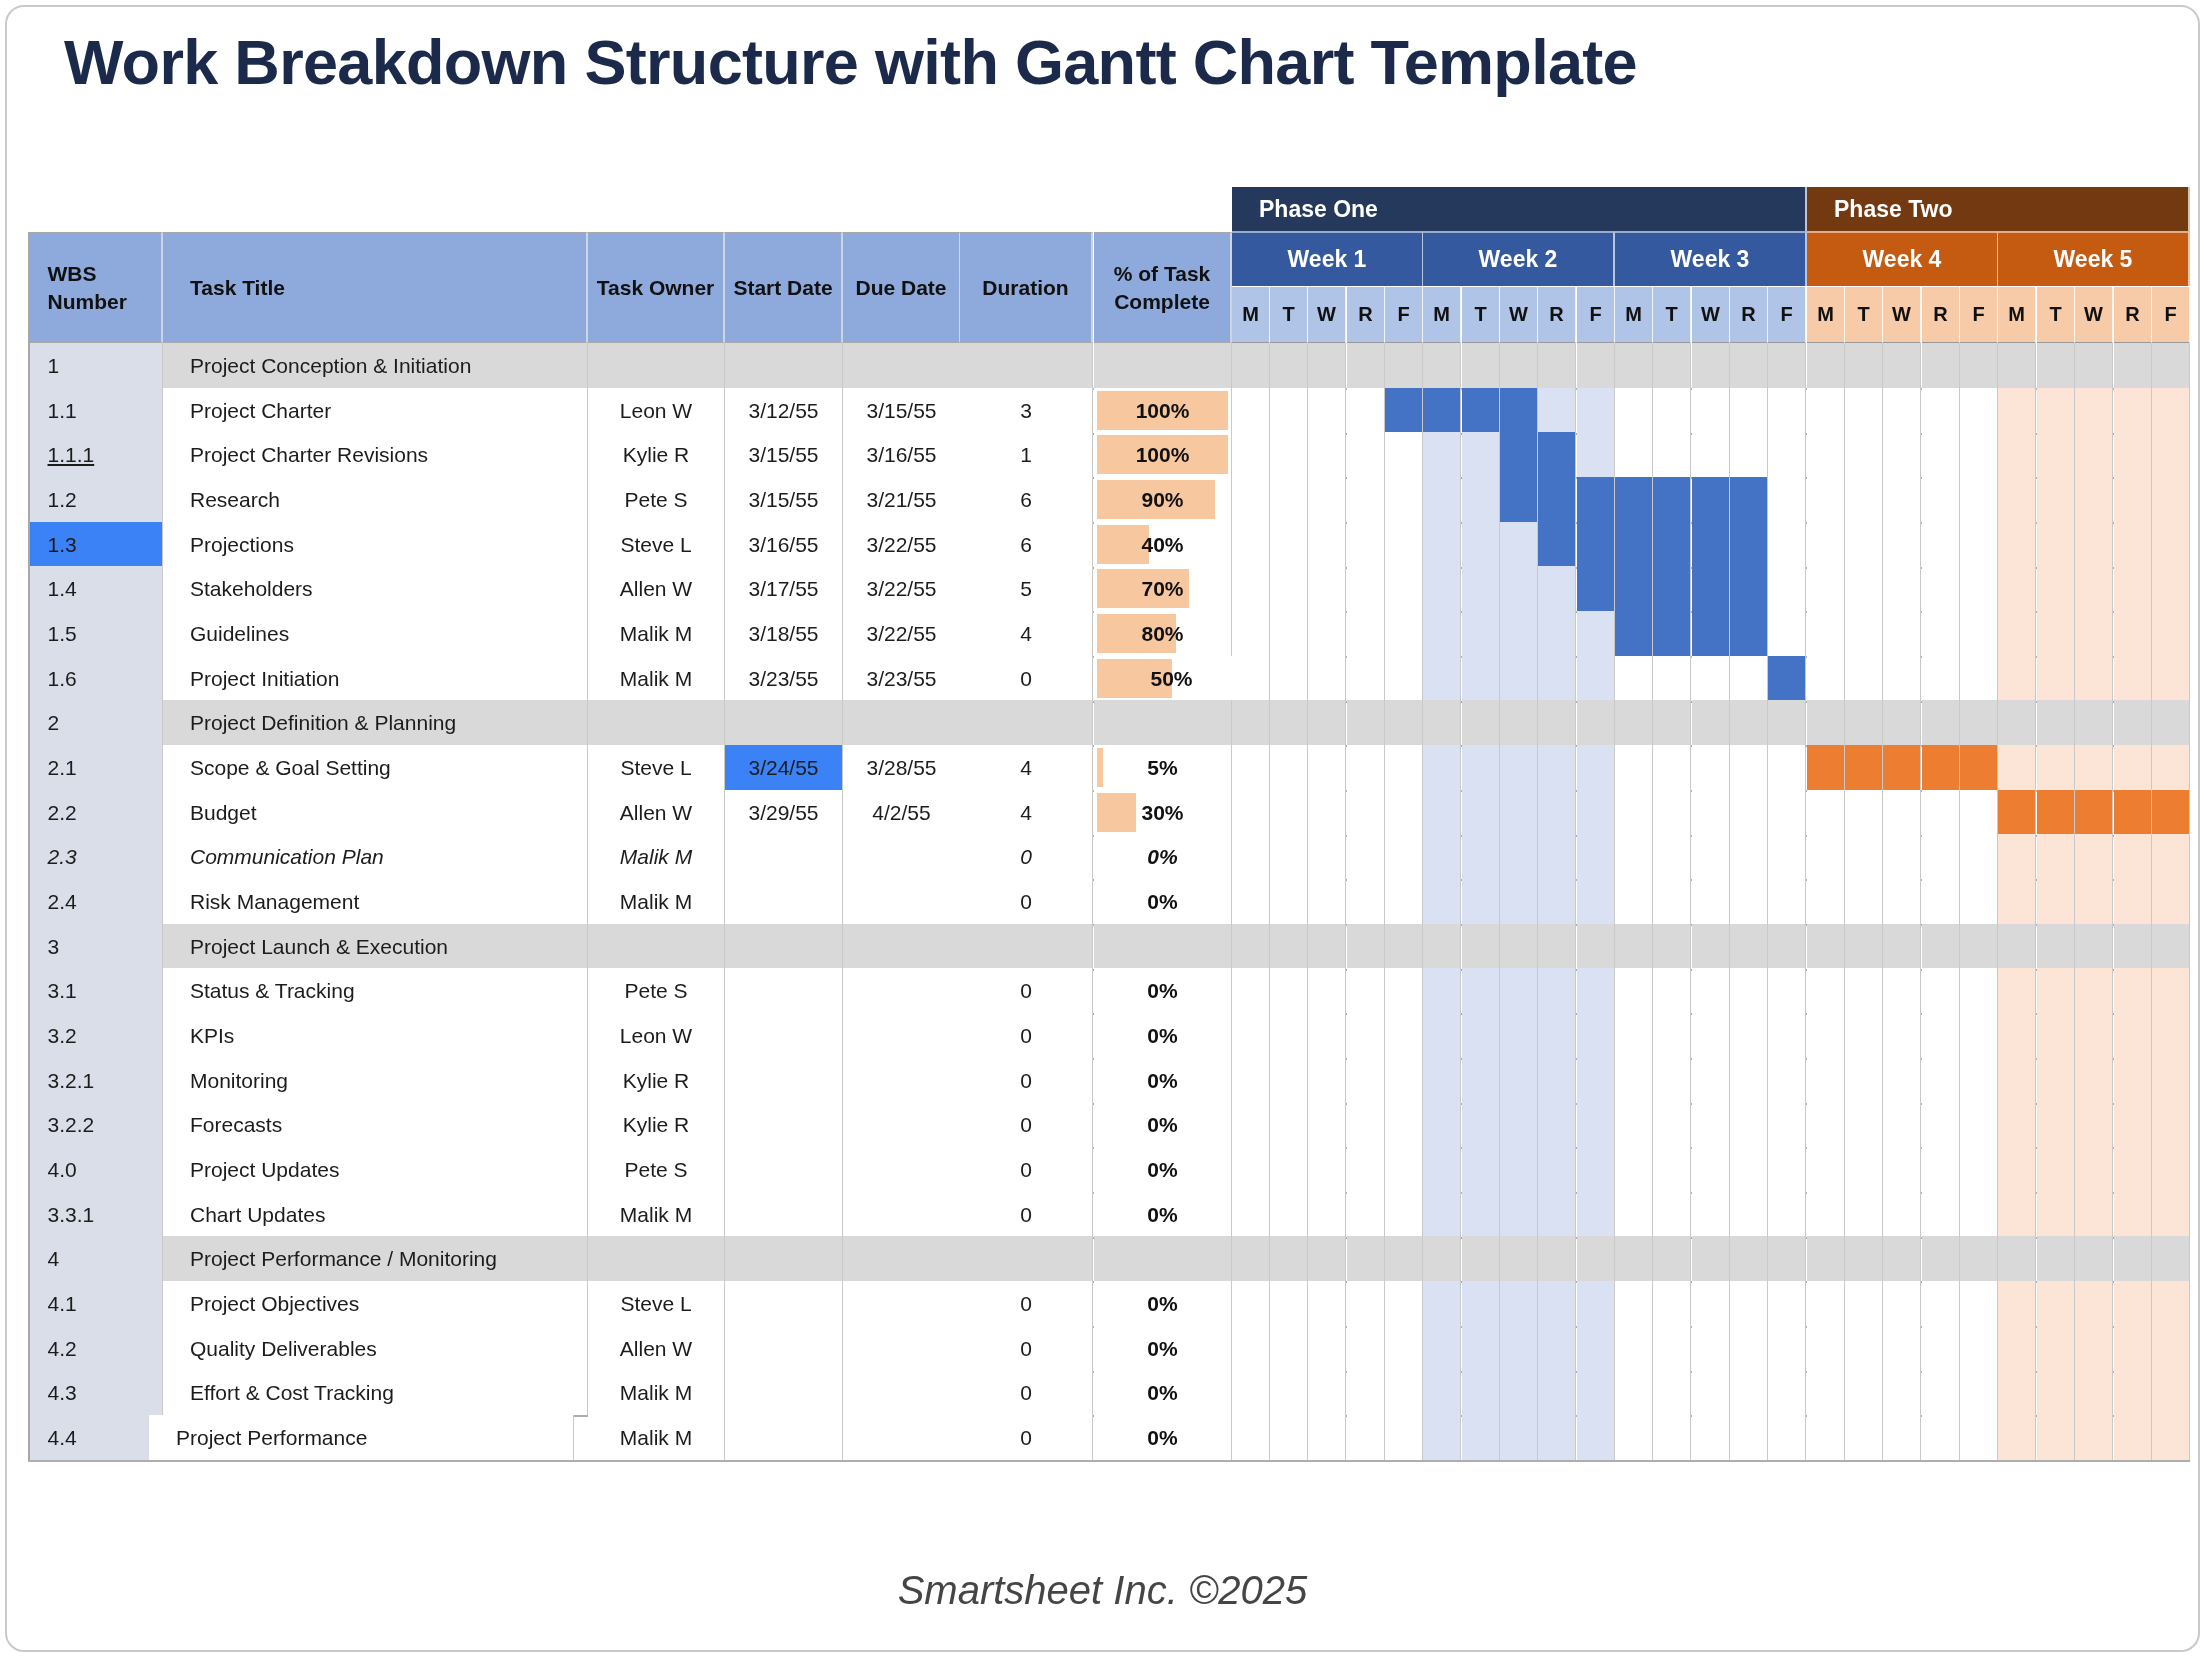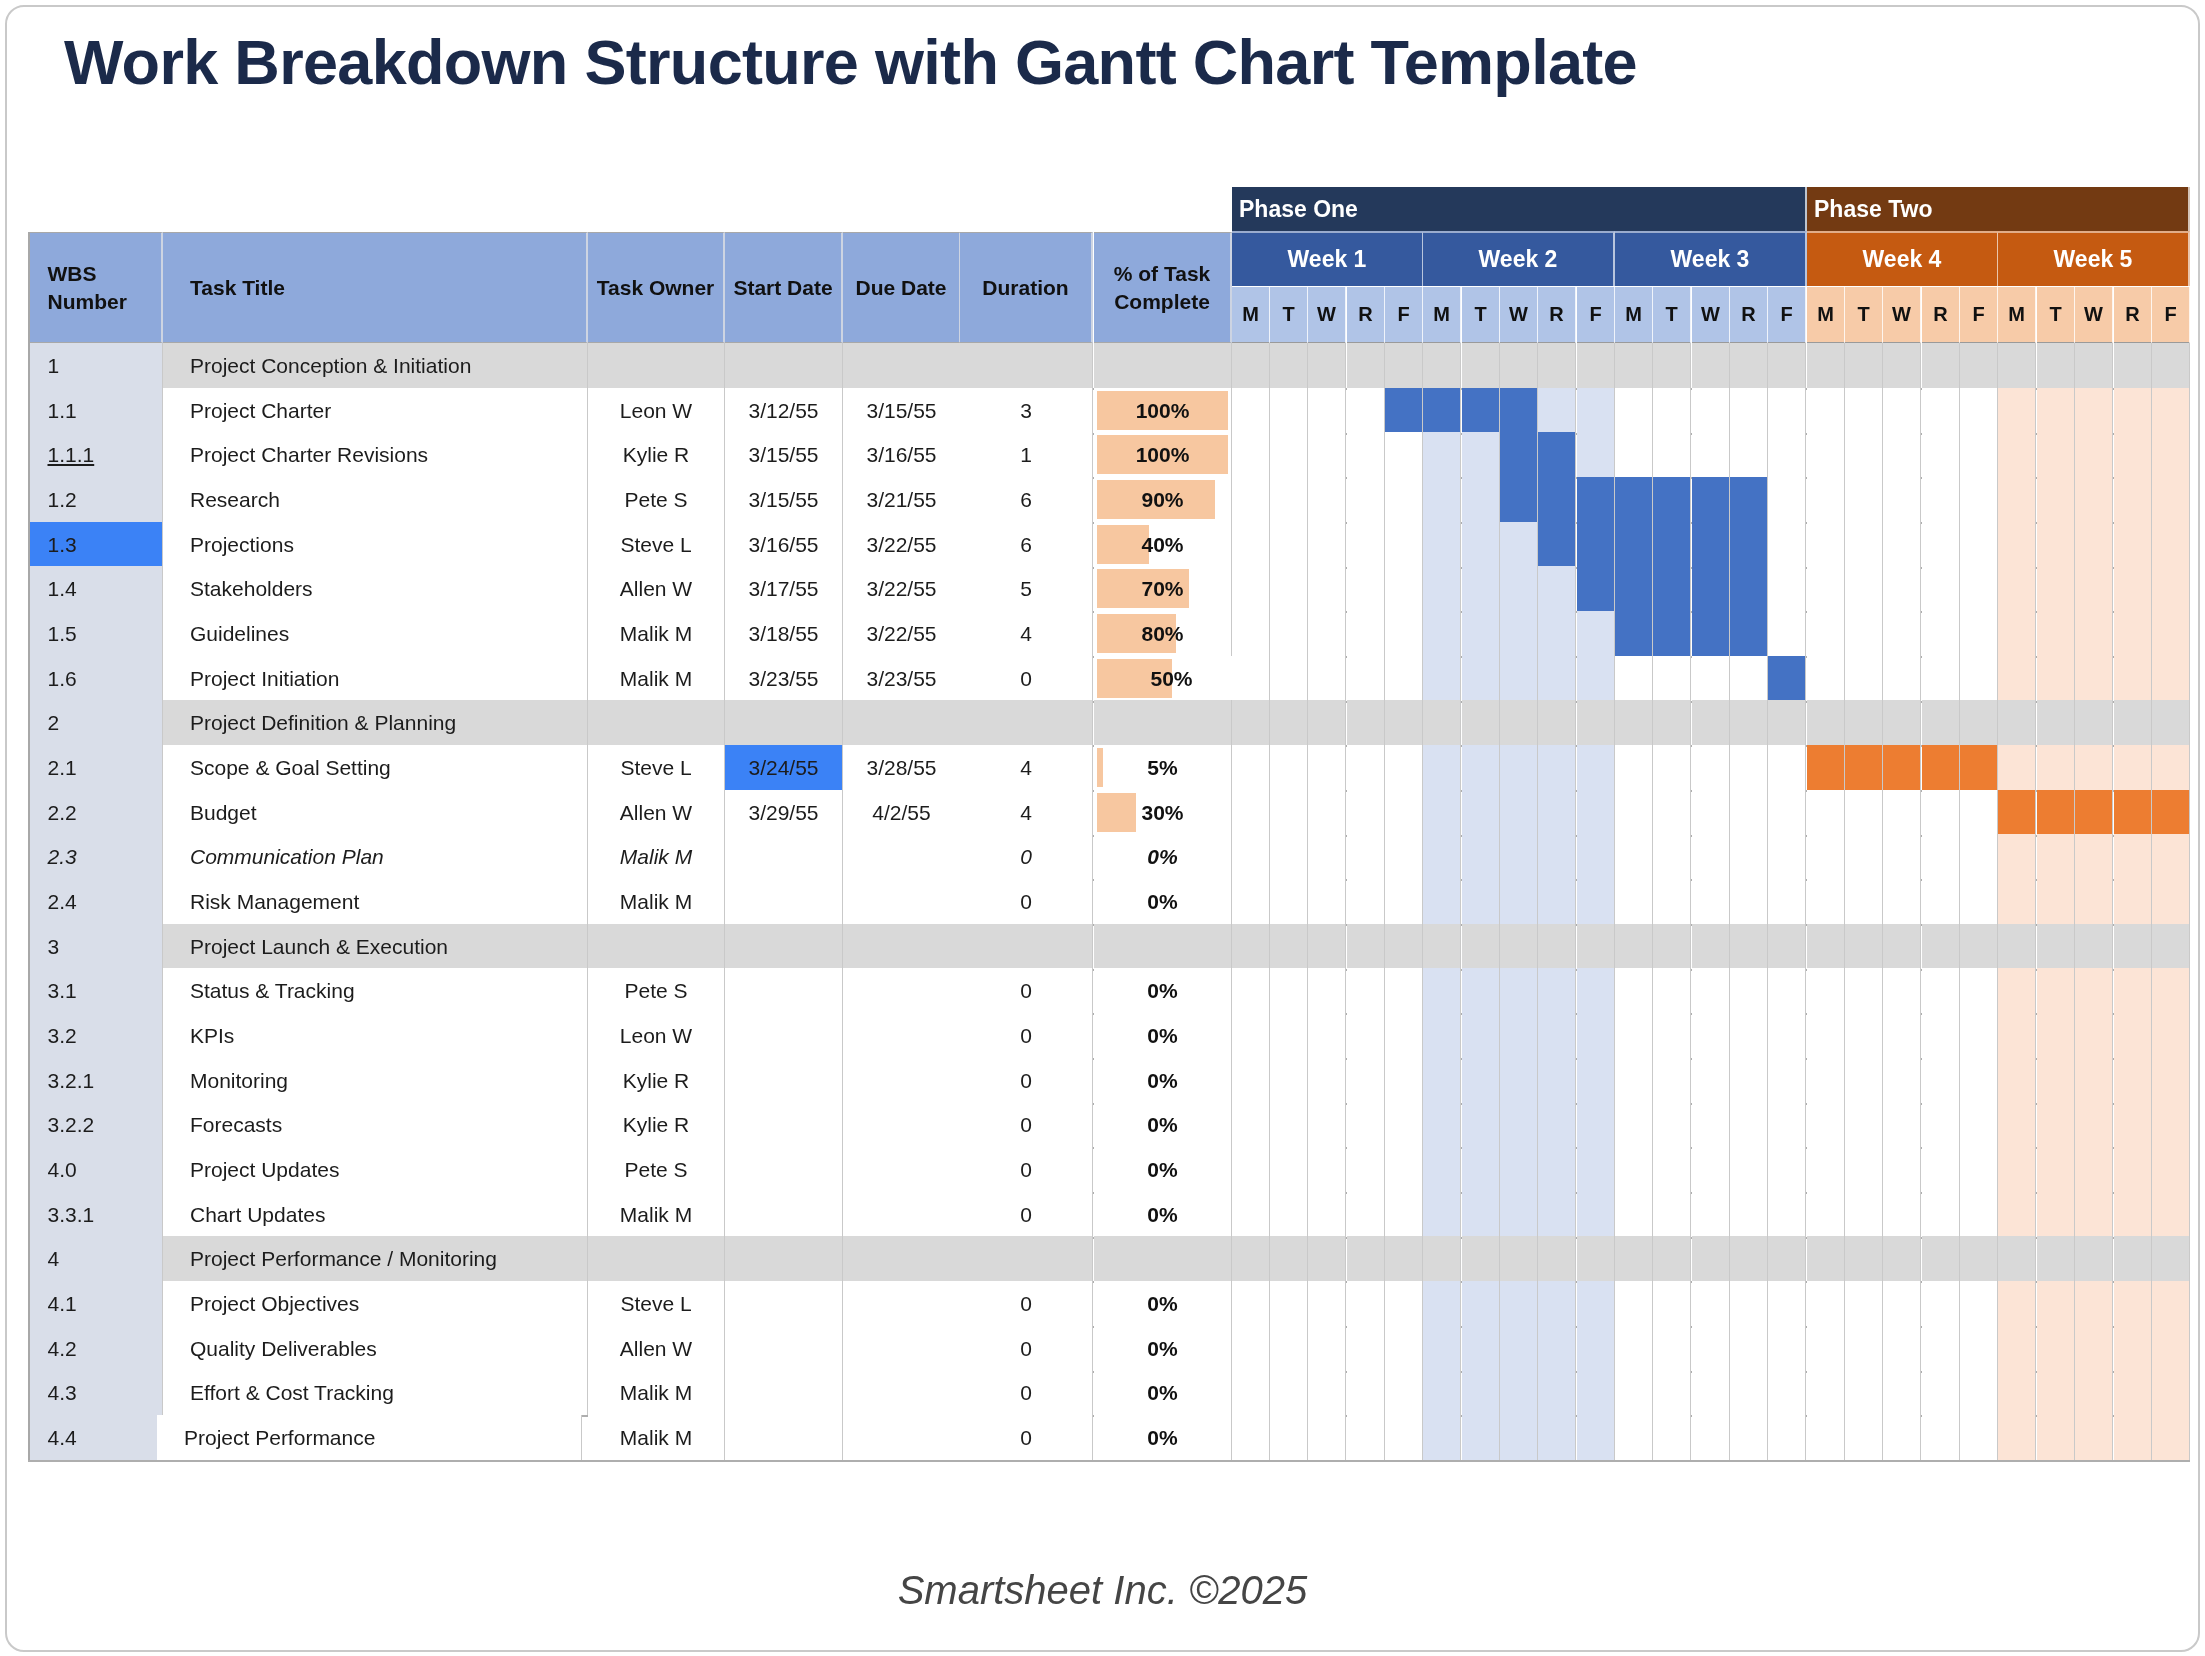--- a/index.html
+++ b/index.html
@@ -13,21 +13,21 @@
   .abs{position:absolute;box-sizing:border-box;}
   
   .hcell{background:#8EA9DB;border-right:2px solid #cdd4e2;border-top:1.3px solid #a8a8a8;
          border-bottom:1.3px solid #a8a8a8;display:flex;align-items:center;
          font-weight:bold;font-size:21px;color:#111;line-height:1.3;}
   .hcell.first{border-left:2px solid #a8a8a8;}
   .hcell .t{width:100%;}
   .h-left .t{text-align:left;}
   .h-center .t{text-align:center;}
   
-  .phase{display:flex;align-items:center;padding-left:7px;color:#fff;font-weight:bold;
+  .phase{display:flex;align-items:center;padding-left:27px;color:#fff;font-weight:bold;
          font-size:23px;border-right:2px solid rgba(255,255,255,.7);}
   .week{display:flex;align-items:center;justify-content:center;color:#fff;font-weight:bold;
         font-size:23px;border-right:2px solid rgba(255,255,255,.65);border-top:2px solid rgba(255,255,255,.5);}
   .dayh{display:flex;align-items:center;justify-content:center;font-weight:bold;font-size:20px;
         color:#111;border-right:1.3px solid rgba(255,255,255,.8);border-bottom:2px solid #9a9a9a;}
   
   .row{position:absolute;left:0;width:2162px;border-bottom:2px solid #aeaeae;}
   .cell{position:absolute;top:0;bottom:0;box-sizing:border-box;border-right:1.3px solid #c9c9c9;
         display:flex;align-items:center;font-size:21px;color:#1c1c1c;background:#fff;}
   .cell.first{border-left:2px solid #a8a8a8;}
@@ -1002,21 +1002,21 @@
         <div class="dcell" style="left: 1894px; width: 38px; background: rgb(255, 255, 255);"></div>
         <div class="dcell" style="left: 1932px; width: 38px; background: rgb(255, 255, 255);"></div>
         <div class="dcell" style="left: 1970px; width: 38px; background: rgb(252, 228, 214);"></div>
         <div class="dcell" style="left: 2009px; width: 38px; background: rgb(252, 228, 214);"></div>
         <div class="dcell" style="left: 2047px; width: 38px; background: rgb(252, 228, 214);"></div>
         <div class="dcell" style="left: 2086px; width: 38px; background: rgb(252, 228, 214);"></div>
         <div class="dcell" style="left: 2124px; width: 38px; background: rgb(252, 228, 214);"></div>
       </div>
       <div class="row" style="top: 1228px; height: 45px;">
         <div class="cell wbs first" style="left: 0px; width: 135px; background: rgb(217, 222, 233);">4.4</div>
-        <div class="cell title" style="left: 129px; width: 425px; background: rgb(255, 255, 255);">Project Performance</div>
+        <div class="cell title" style="left: 121px; width: 425px; background: rgb(255, 255, 255);">Project Performance</div>
         <div class="cell num" style="left: 560px; width: 137px; background: rgb(255, 255, 255);">Malik M</div>
         <div class="cell num" style="left: 697px; width: 118px; background: rgb(255, 255, 255);"></div>
         <div class="cell num" style="left: 815px; width: 118px; background: rgb(255, 255, 255);"></div>
         <div class="cell num" style="left: 932px; width: 133px; background: rgb(255, 255, 255);">0</div>
         <div class="cell num" style="left: 1066px; width: 138px; background: rgb(255, 255, 255);">
           <div class="pctwrap">
             <div class="pctlabel">0%</div>
           </div>
         </div>
         <div class="dcell" style="left: 1204px; width: 38px; background: rgb(255, 255, 255);"></div>

